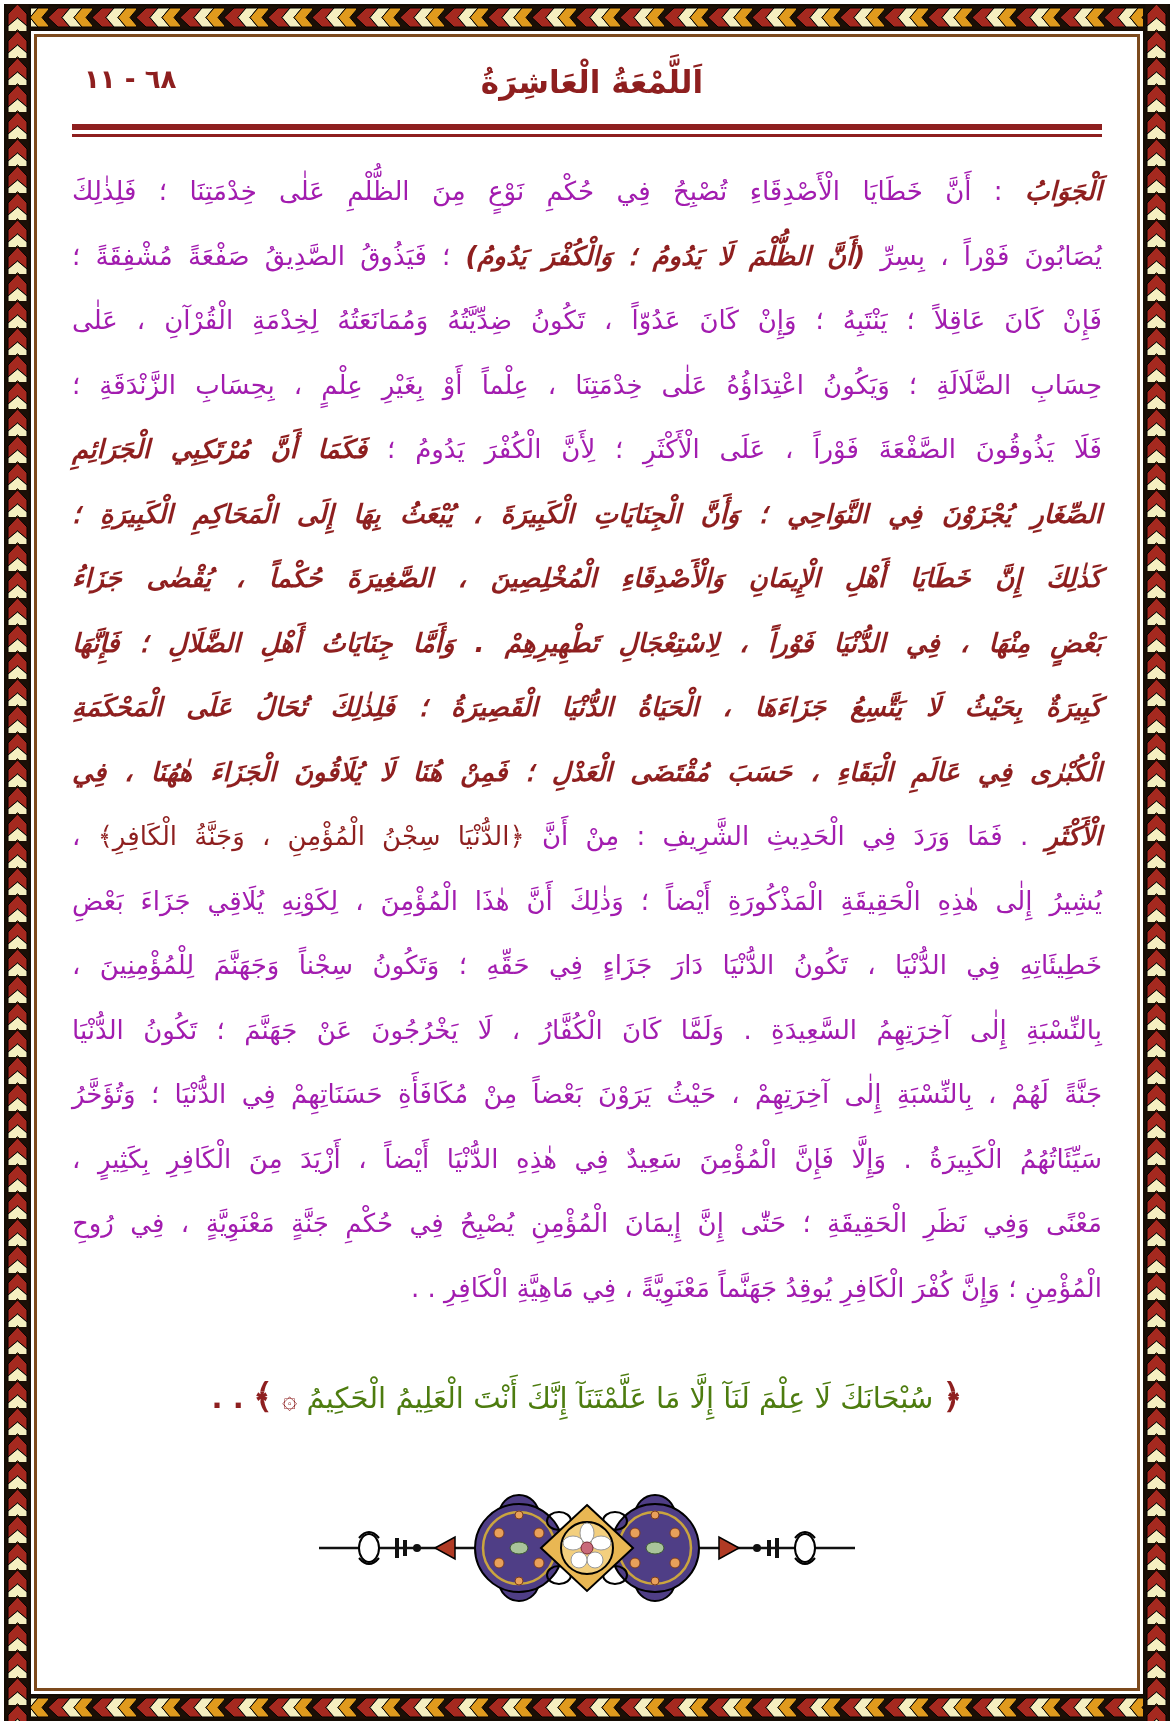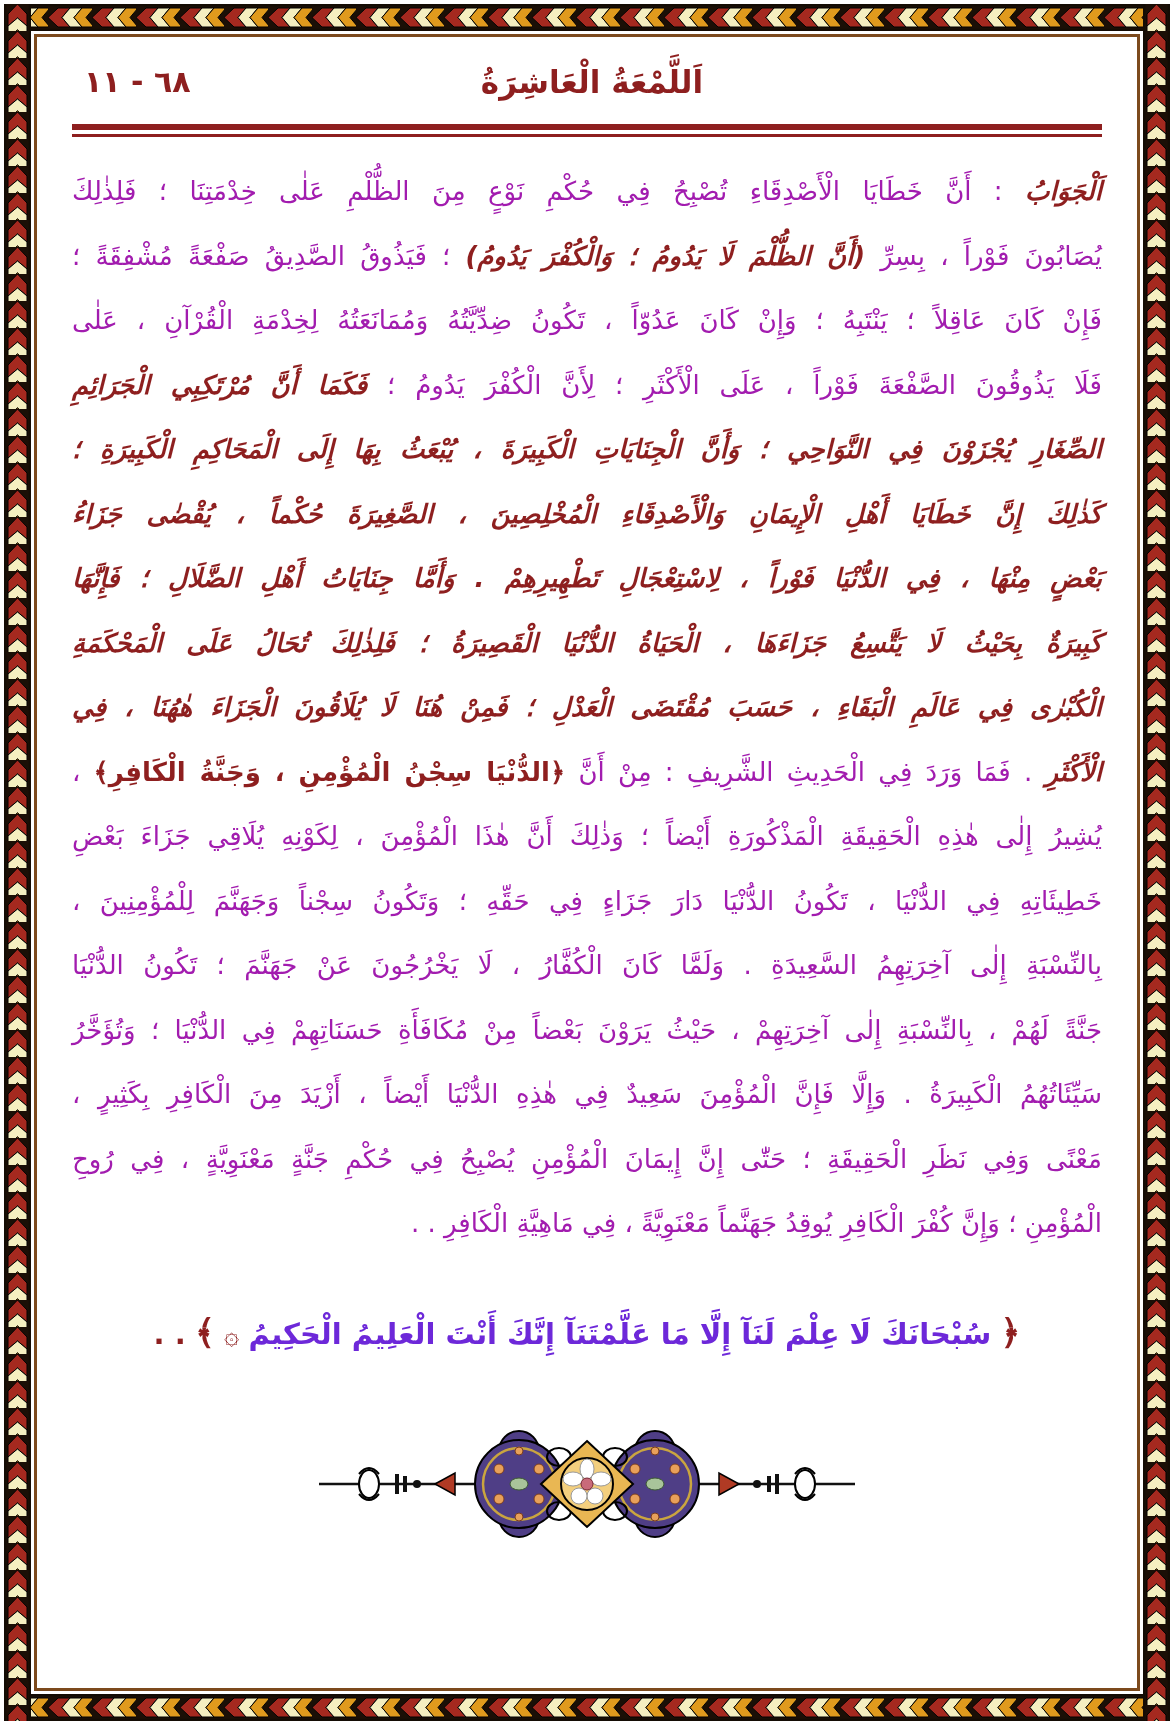--- a/index.html
+++ b/index.html
@@ -21,21 +21,21 @@
     border:3px solid #7c4a1d;pointer-events:none;
   }
   
   .content{
     position:absolute;left:72px;right:72px;top:56px;bottom:48px;
     direction:rtl;
   }
   .header{position:relative;height:58px;}
   .page-number{
     position:absolute;left:12px;top:8px;
-    font-size:30px;font-weight:bold;color:#8e1f1f;
+    font-size:26px;font-weight:bold;color:#8e1f1f;
     direction:rtl;
   }
   .page-title{
     position:absolute;left:10px;right:0;top:8px;text-align:center;
     font-size:31px;font-weight:bold;color:#8e1f1f;
   }
   .header-rule{
     margin-top:10px;height:4px;
     border-top:6px solid #8e1f1f;
     border-bottom:3px solid #8e1f1f;
@@ -45,30 +45,30 @@
     direction:rtl;
     font-size:26px;
     line-height:64.5px;
     text-align:justify;
     text-align-last:justify;
     color:#1c1c1c;
   }
   .tline.align-right{text-align:center;text-align-last:right;}
   .seg-black{color:#a21caf;}
   .seg-red-bold{color:#8e1f1f;font-weight:bold;font-style:italic;}
-  .seg-bracket{color:#8e1f1f;font-weight:bold;}
+  .seg-bracket{color:#8e1f1f;font-weight:normal;}
   .verse-line{
     margin-top:46px;
     text-align:center;text-align-last:center;
     direction:rtl;
     font-size:29px;line-height:60px;
     white-space:nowrap;
   }
   .verse-open,.verse-close{color:#8e1f1f;font-weight:bold;font-size:34px;}
-  .verse-text{color:#6d28d9;font-weight:bold;}
+  .verse-text{color:#4d7c0f;font-weight:normal;}
   .verse-rosette{color:#8e1f1f;font-size:26px;}
   .verse-trailer{color:#8e1f1f;font-weight:bold;}
   .ornament-wrap{margin-top:34px;text-align:center;}
 </style>
 </head>
 <body>
 
 <div class="page">
 
   <svg width="0" height="0" style="position:absolute" aria-hidden="true">
@@ -112,20 +112,21 @@
       <div class="page-number">٦٨ - ١١</div>
       <div class="page-title">اَللَّمْعَةُ الْعَاشِرَةُ</div>
     </div>
 
     <div class="header-rule"></div>
 
     <div class="body-text">
         <div class="tline"><span class="seg-red-bold">اَلْجَوَابُ</span><span class="seg-black"> : أَنَّ خَطَايَا الْأَصْدِقَاءِ تُصْبِحُ فِي حُكْمِ نَوْعٍ مِنَ الظُّلْمِ عَلٰى خِدْمَتِنَا ؛ فَلِذٰلِكَ</span></div>
         <div class="tline"><span class="seg-black">يُصَابُونَ فَوْراً ، بِسِرِّ </span><span class="seg-red-bold">(أَنَّ الظُّلْمَ لَا يَدُومُ ؛ وَالْكُفْرَ يَدُومُ)</span><span class="seg-black"> ؛ فَيَذُوقُ الصَّدِيقُ صَفْعَةً مُشْفِقَةً ؛</span></div>
         <div class="tline"><span class="seg-black">فَإِنْ كَانَ عَاقِلاً ؛ يَنْتَبِهُ ؛ وَإِنْ كَانَ عَدُوّاً ، تَكُونُ ضِدِّيَّتُهُ وَمُمَانَعَتُهُ لِخِدْمَةِ الْقُرْآنِ ، عَلٰى</span></div>
+        <div class="tline"><span class="seg-black">حِسَابِ الضَّلَالَةِ ؛ وَيَكُونُ اعْتِدَاؤُهُ عَلٰى خِدْمَتِنَا ، عِلْماً أَوْ بِغَيْرِ عِلْمٍ ، بِحِسَابِ الزَّنْدَقَةِ ؛</span></div>
         <div class="tline"><span class="seg-black">فَلَا يَذُوقُونَ الصَّفْعَةَ فَوْراً ، عَلَى الْأَكْثَرِ ؛ لِأَنَّ الْكُفْرَ يَدُومُ ؛ </span><span class="seg-red-bold">فَكَمَا أَنَّ مُرْتَكِبِي الْجَرَائِمِ</span></div>
         <div class="tline"><span class="seg-red-bold">الصِّغَارِ يُجْزَوْنَ فِي النَّوَاحِي ؛ وَأَنَّ الْجِنَايَاتِ الْكَبِيرَةَ ، يُبْعَثُ بِهَا إِلَى الْمَحَاكِمِ الْكَبِيرَةِ ؛</span></div>
         <div class="tline"><span class="seg-red-bold">كَذٰلِكَ إِنَّ خَطَايَا أَهْلِ الْإِيمَانِ وَالْأَصْدِقَاءِ الْمُخْلِصِينَ ، الصَّغِيرَةَ حُكْماً ، يُقْضٰى جَزَاءُ</span></div>
         <div class="tline"><span class="seg-red-bold">بَعْضٍ مِنْهَا ، فِي الدُّنْيَا فَوْراً ، لِاسْتِعْجَالِ تَطْهِيرِهِمْ . وَأَمَّا جِنَايَاتُ أَهْلِ الضَّلَالِ ؛ فَإِنَّهَا</span></div>
         <div class="tline"><span class="seg-red-bold">كَبِيرَةٌ بِحَيْثُ لَا يَتَّسِعُ جَزَاءَهَا ، الْحَيَاةُ الدُّنْيَا الْقَصِيرَةُ ؛ فَلِذٰلِكَ تُحَالُ عَلَى الْمَحْكَمَةِ</span></div>
         <div class="tline"><span class="seg-red-bold">الْكُبْرٰى فِي عَالَمِ الْبَقَاءِ ، حَسَبَ مُقْتَضَى الْعَدْلِ ؛ فَمِنْ هُنَا لَا يُلَاقُونَ الْجَزَاءَ هٰهُنَا ، فِي</span></div>
         <div class="tline"><span class="seg-red-bold">الْأَكْثَرِ</span><span class="seg-black"> . فَمَا وَرَدَ فِي الْحَدِيثِ الشَّرِيفِ : مِنْ أَنَّ </span><span class="seg-bracket">﴿الدُّنْيَا سِجْنُ الْمُؤْمِنِ ، وَجَنَّةُ الْكَافِرِ﴾</span><span class="seg-black"> ،</span></div>
         <div class="tline"><span class="seg-black">يُشِيرُ إِلٰى هٰذِهِ الْحَقِيقَةِ الْمَذْكُورَةِ أَيْضاً ؛ وَذٰلِكَ أَنَّ هٰذَا الْمُؤْمِنَ ، لِكَوْنِهِ يُلَاقِي جَزَاءَ بَعْضِ</span></div>
         <div class="tline"><span class="seg-black">خَطِيئَاتِهِ فِي الدُّنْيَا ، تَكُونُ الدُّنْيَا دَارَ جَزَاءٍ فِي حَقِّهِ ؛ وَتَكُونُ سِجْناً وَجَهَنَّمَ لِلْمُؤْمِنِينَ ،</span></div>
         <div class="tline"><span class="seg-black">بِالنِّسْبَةِ إِلٰى آخِرَتِهِمُ السَّعِيدَةِ . وَلَمَّا كَانَ الْكُفَّارُ ، لَا يَخْرُجُونَ عَنْ جَهَنَّمَ ؛ تَكُونُ الدُّنْيَا</span></div>

